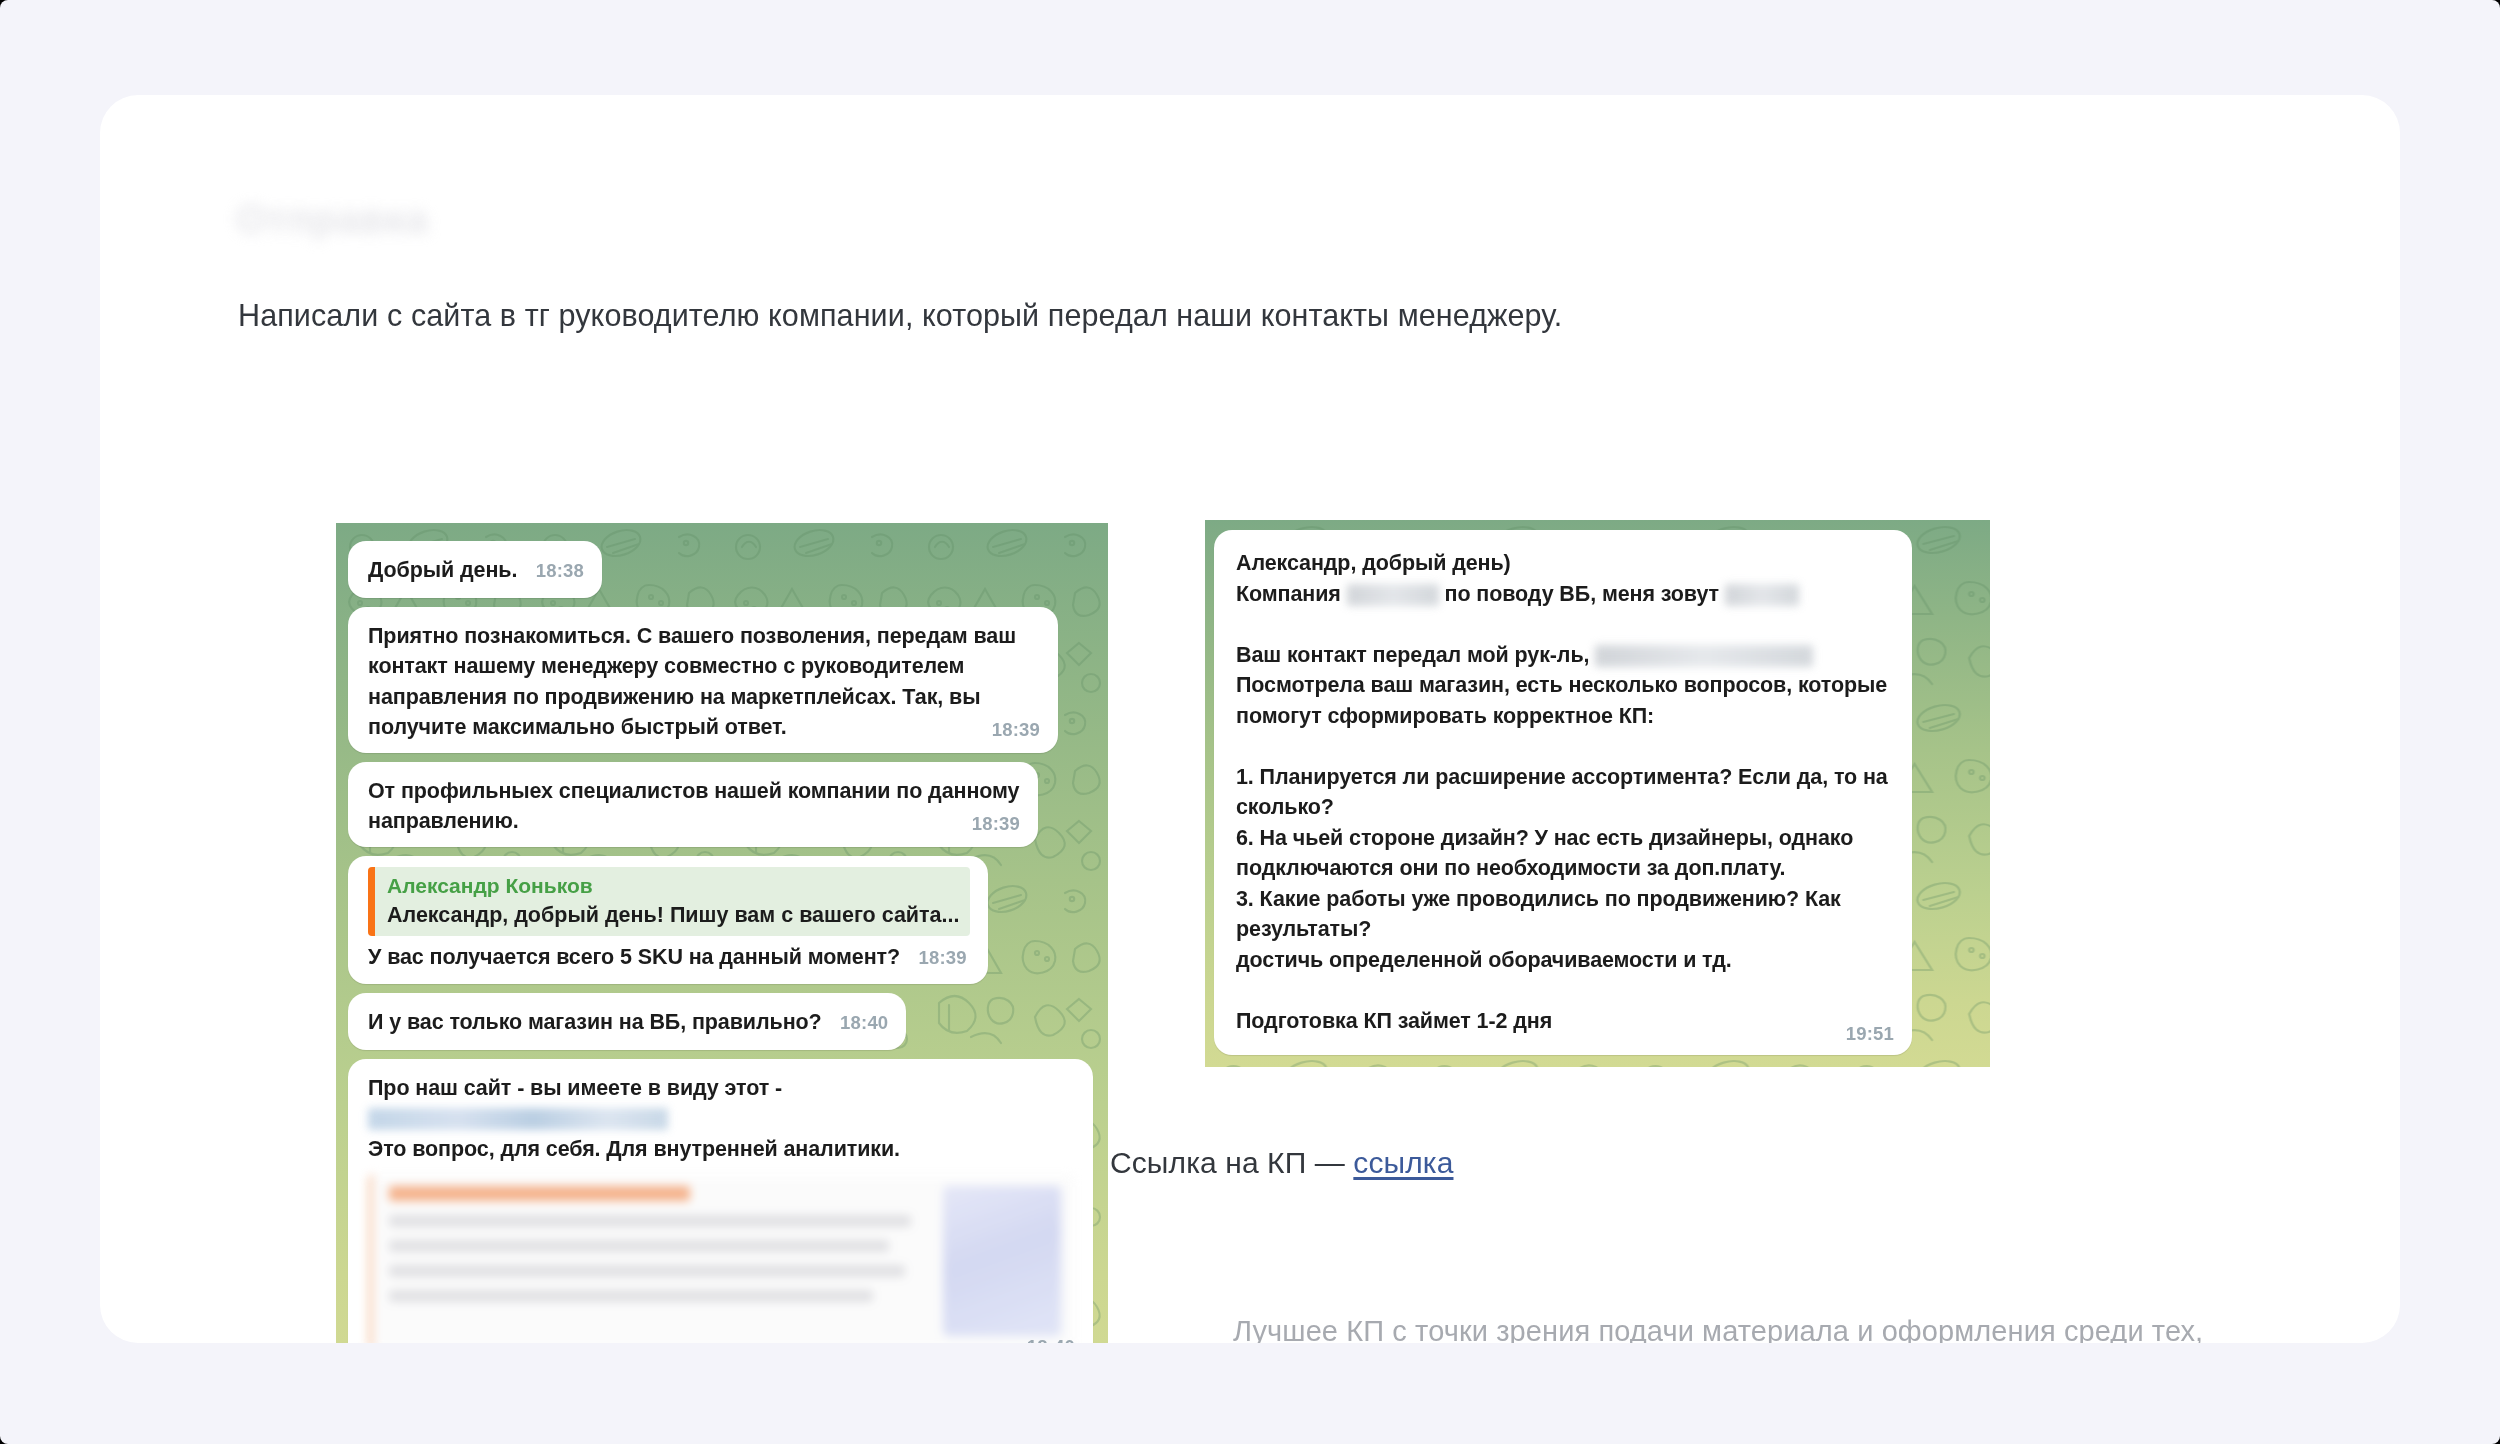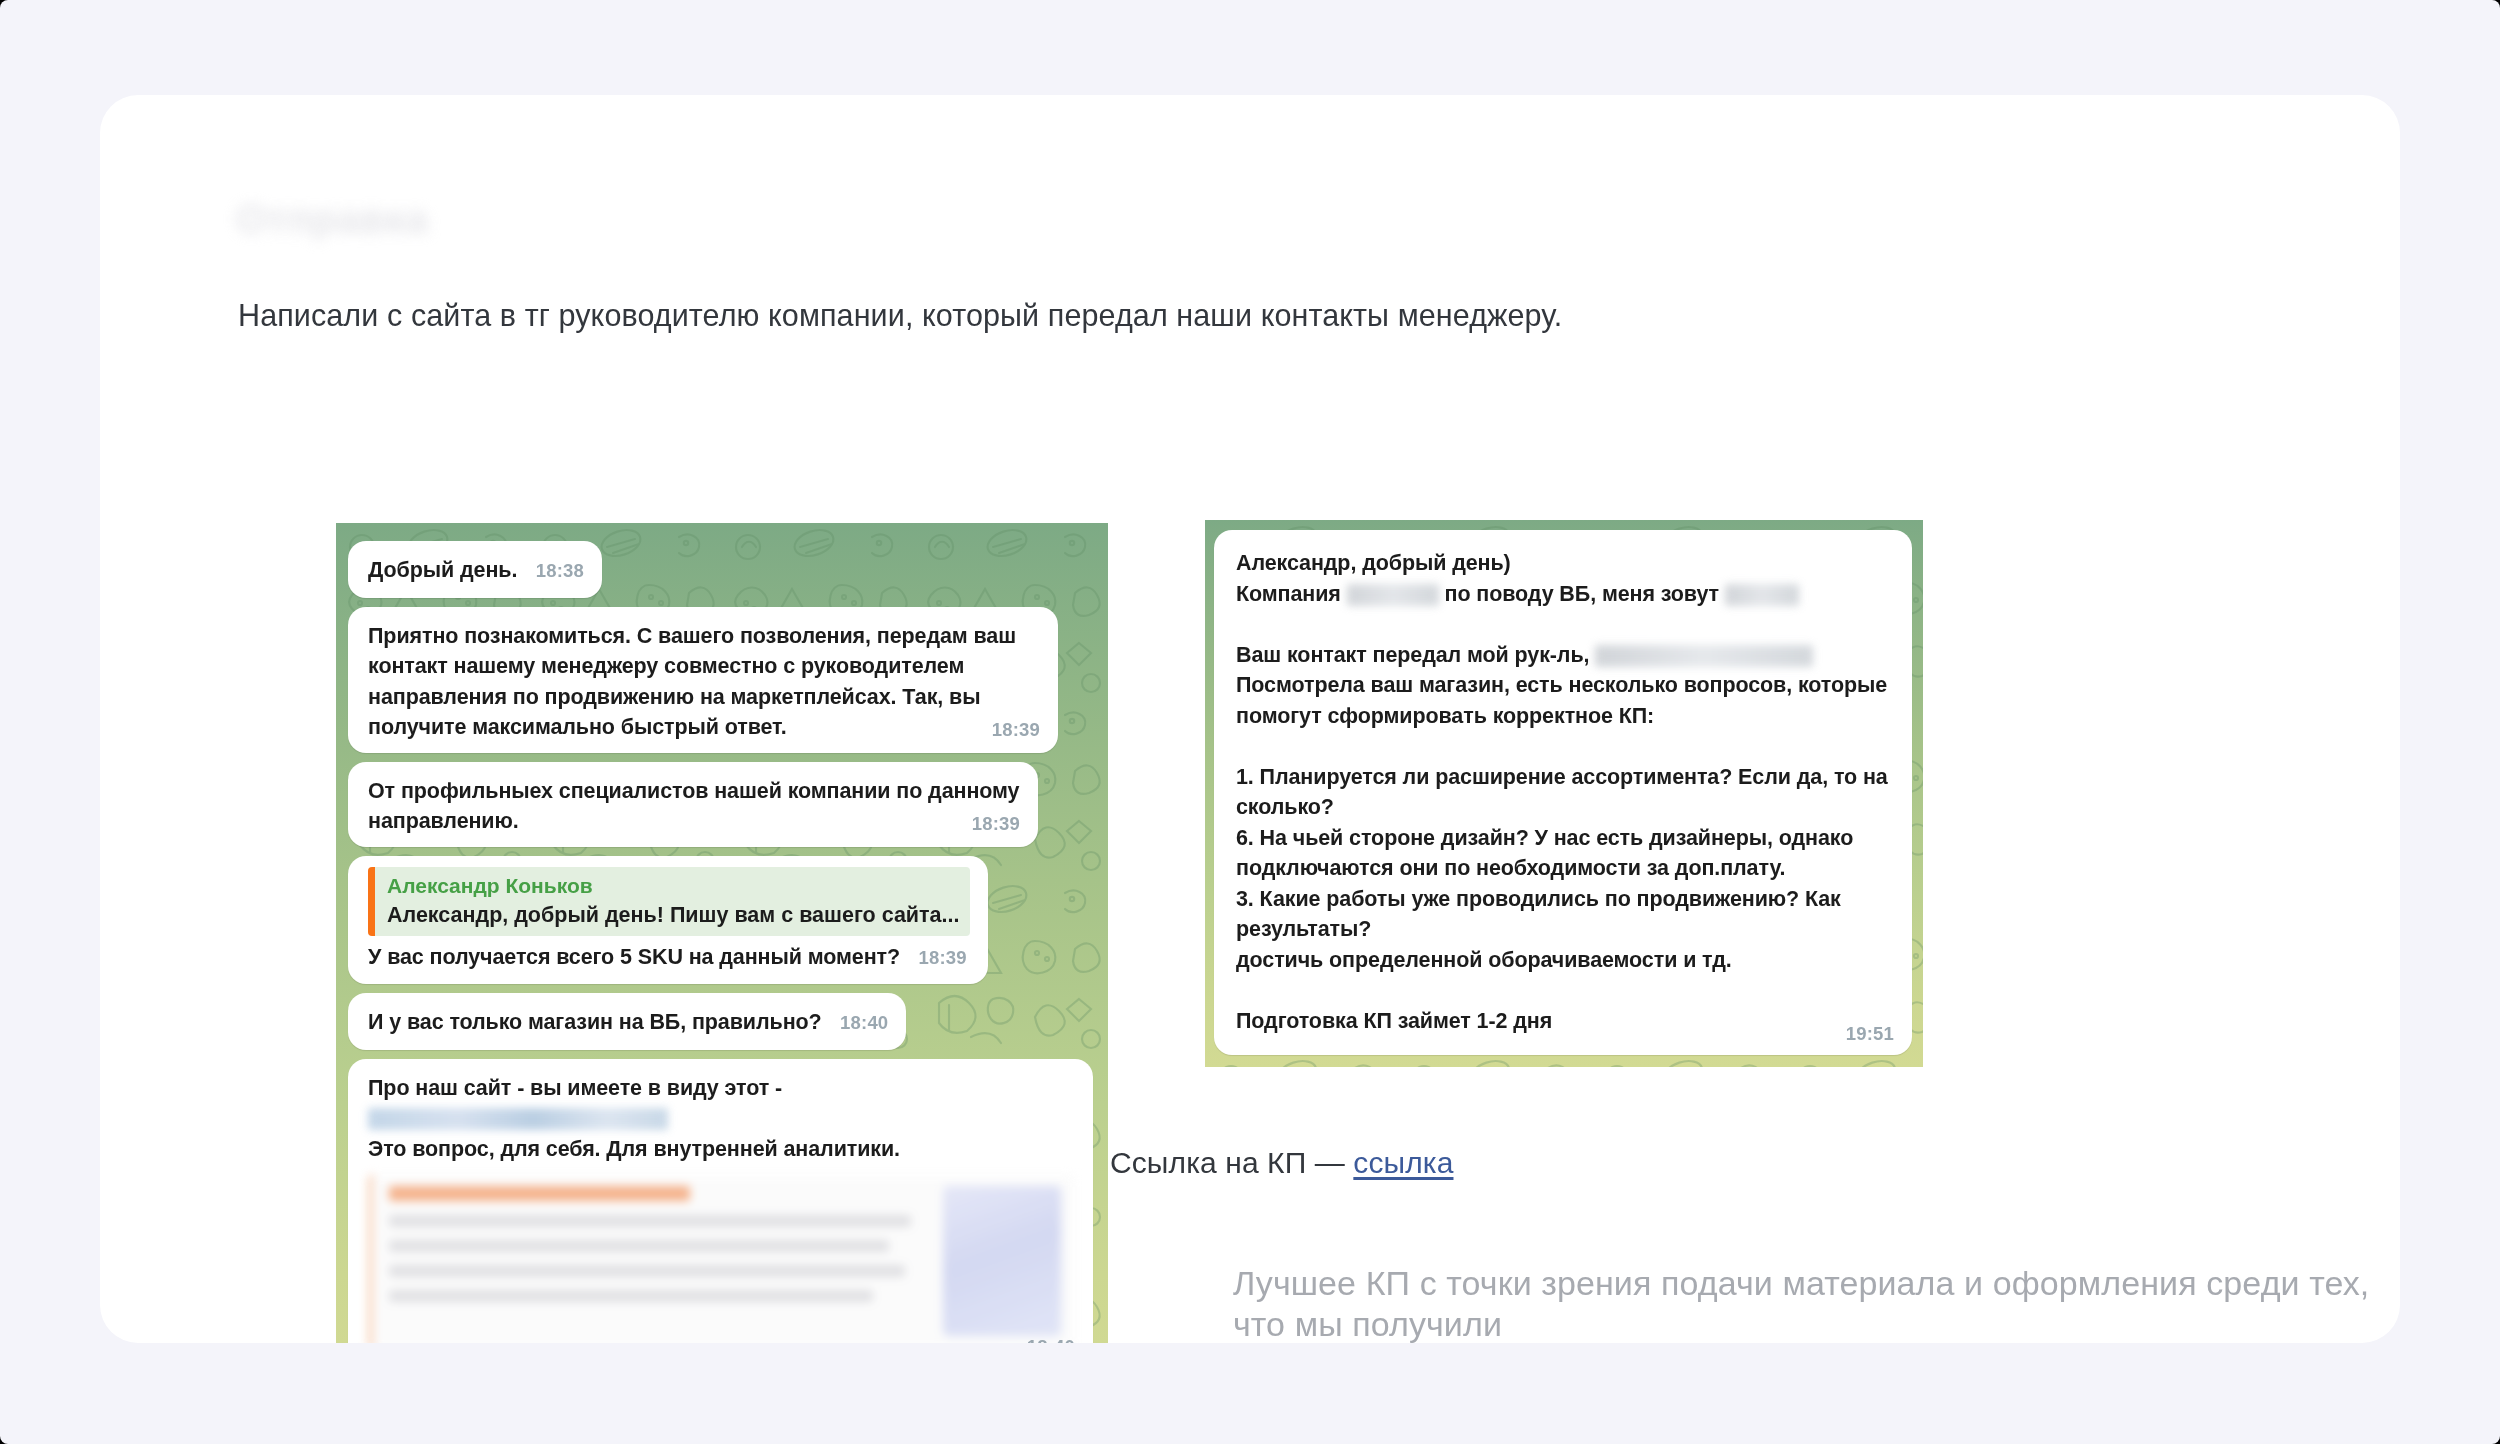--- a/index.html
+++ b/index.html
@@ -216,25 +216,26 @@
   }
 
   
   .caption-block {
     position: absolute;
     left: 1133px;
     top: 1168px;
     width: 1170px;
   }
   .caption-line {
-    font-size: 34px;
+    font-size: 29px;
     line-height: 41px;
     color: #a7aab0;
     letter-spacing: 0.1px;
     white-space: nowrap;
+    margin-top: 48px;
   }
 </style>
 </head>
 <body>
 
 <div class="page-root">
   <div class="content-card">
 
     <div class="section-heading">Отправка</div>
 
@@ -328,21 +329,21 @@
             </div>
             <div class="pv-thumb"></div>
           </div>
 
           <span class="time time-corner">18:40</span>
         </div>
 
       </div>
     </div>
 
-    <div class="tg-shot" style="left:1105px; top:425px; width:718px; height:547px;">
+    <div class="tg-shot" style="left:1105px; top:425px; width:785px; height:547px;">
       <div class="tg-doodles">
         <svg viewBox="0 0 718 547" preserveAspectRatio="none">
           <rect width="718" height="547" fill="url(#dood-l)"></rect>
         </svg>
       </div>
 
       <div class="tg-body" style="padding:10px 9px;">
         <div class="bubble block" style="width:698px; height:525px; padding:18px 20px 14px 22px;">
 
           <div class="msg-text">Александр, добрый день)</div>

